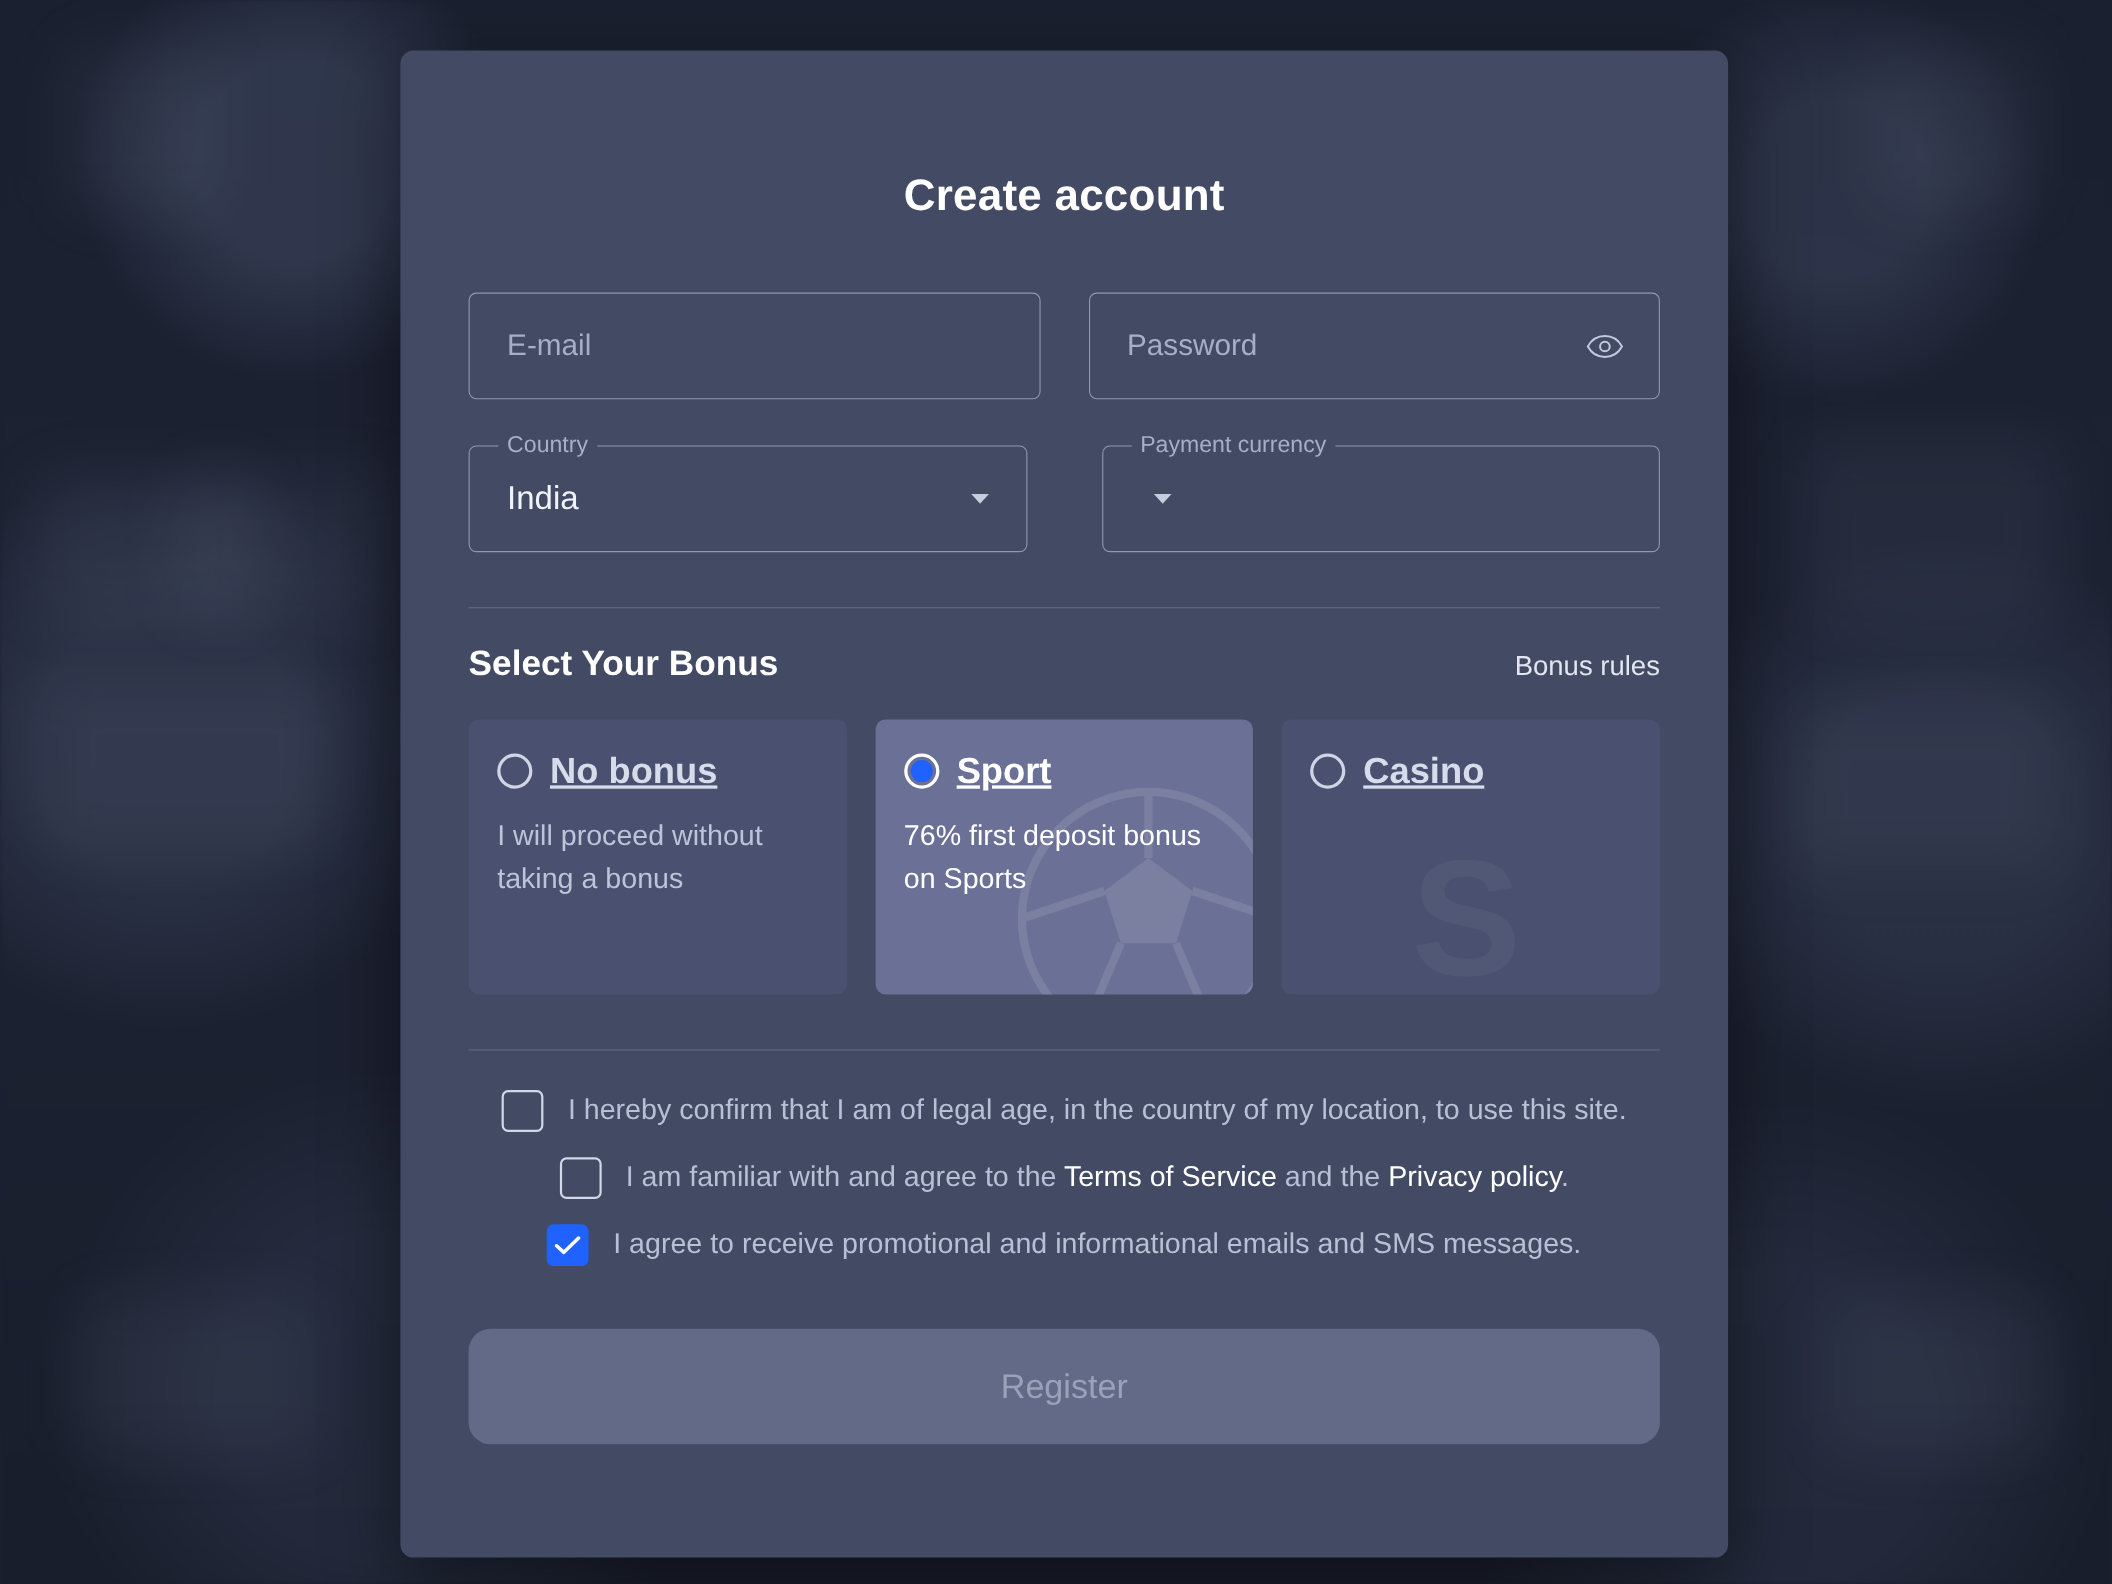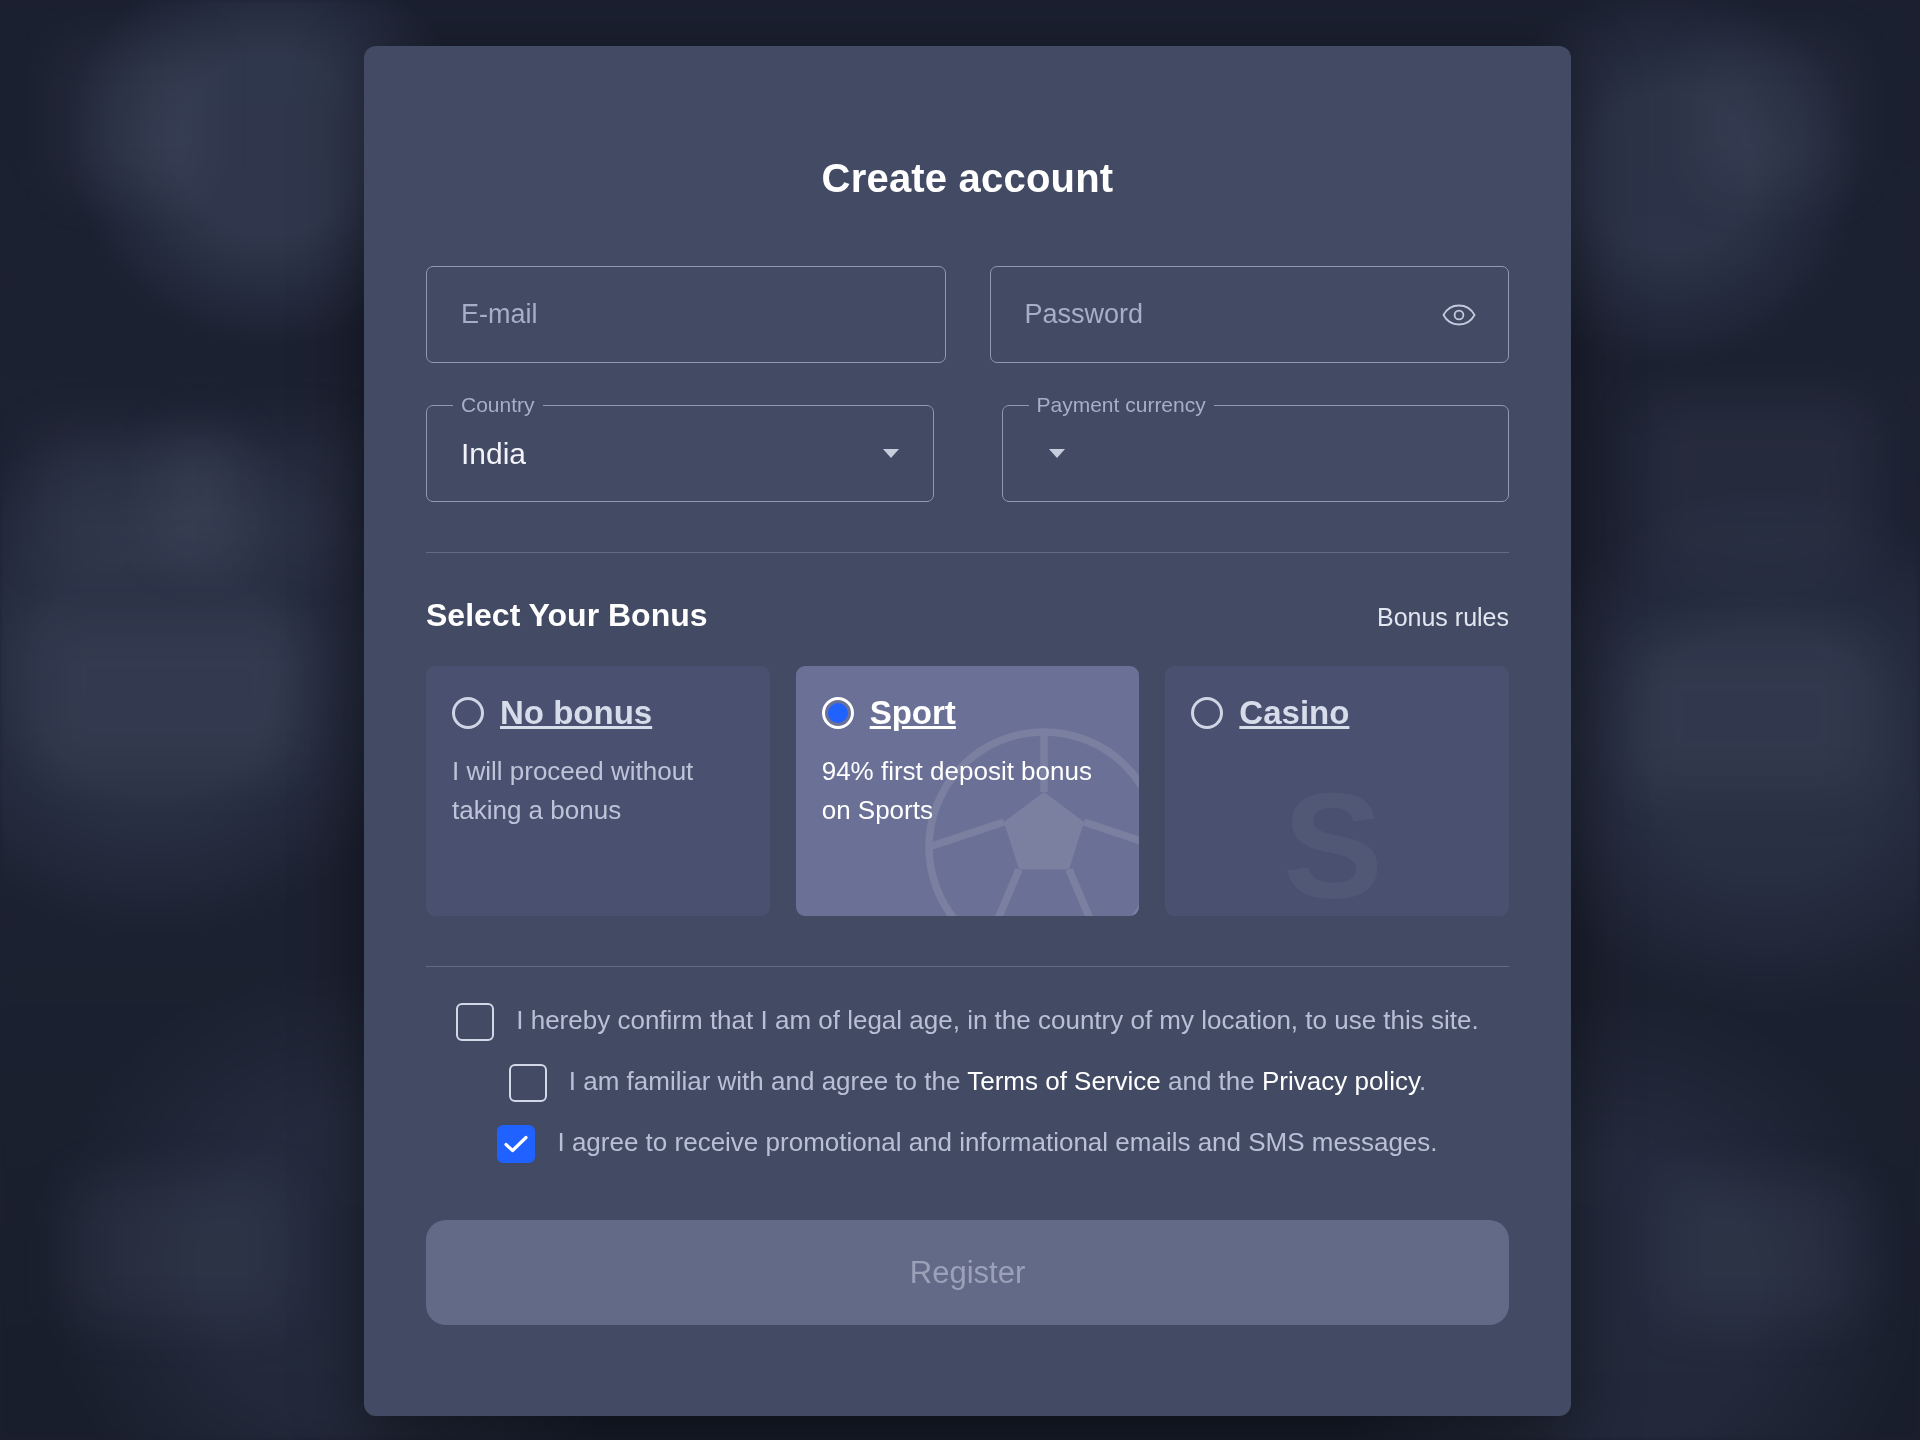--- a/index.html
+++ b/index.html
@@ -120,21 +120,21 @@
   
   .divider {
     height:1px;
     background:rgba(164,173,197,0.35);
     margin-top:50px;
   }
 
   
   .bonus-head {
     display:flex; align-items:baseline; justify-content:space-between;
-    margin-top:44px;
+    margin-top:32px;
   }
   .bonus-title { color:#ffffff; font-size:32px; font-weight:bold; }
   .bonus-rules {
     color:#e2e6f0; font-size:25px;
     text-decoration:none; cursor:pointer;
   }
 
   .bonus-cards { display:flex; gap:26px; margin-top:32px; }
   .bonus-card {
     flex:1;
@@ -297,21 +297,21 @@
       <div class="bonus-card selected">
         <svg class="watermark" viewBox="0 0 100 100">
           <circle cx="50" cy="50" r="46" fill="none" stroke="#ffffff" stroke-width="3"></circle>
           <polygon points="50,28 66,40 60,59 40,59 34,40" fill="#ffffff"></polygon>
           <path d="M50 4 L50 28 M4 50 L34 40 M96 50 L66 40 M26 92 L40 59 M74 92 L60 59" stroke="#ffffff" stroke-width="3" fill="none"></path>
         </svg>
         <div class="card-head">
           <span class="radio on"></span>
           <span class="card-label">Sport</span>
         </div>
-        <div class="card-desc">94% first deposit bonus on Sports</div>
+        <div class="card-desc">76% first deposit bonus on Sports</div>
       </div>
 
       <div class="bonus-card">
         <div class="watermark-casino">S</div>
         <div class="card-head">
           <span class="radio"></span>
           <span class="card-label">Casino</span>
         </div>
       </div>
 

